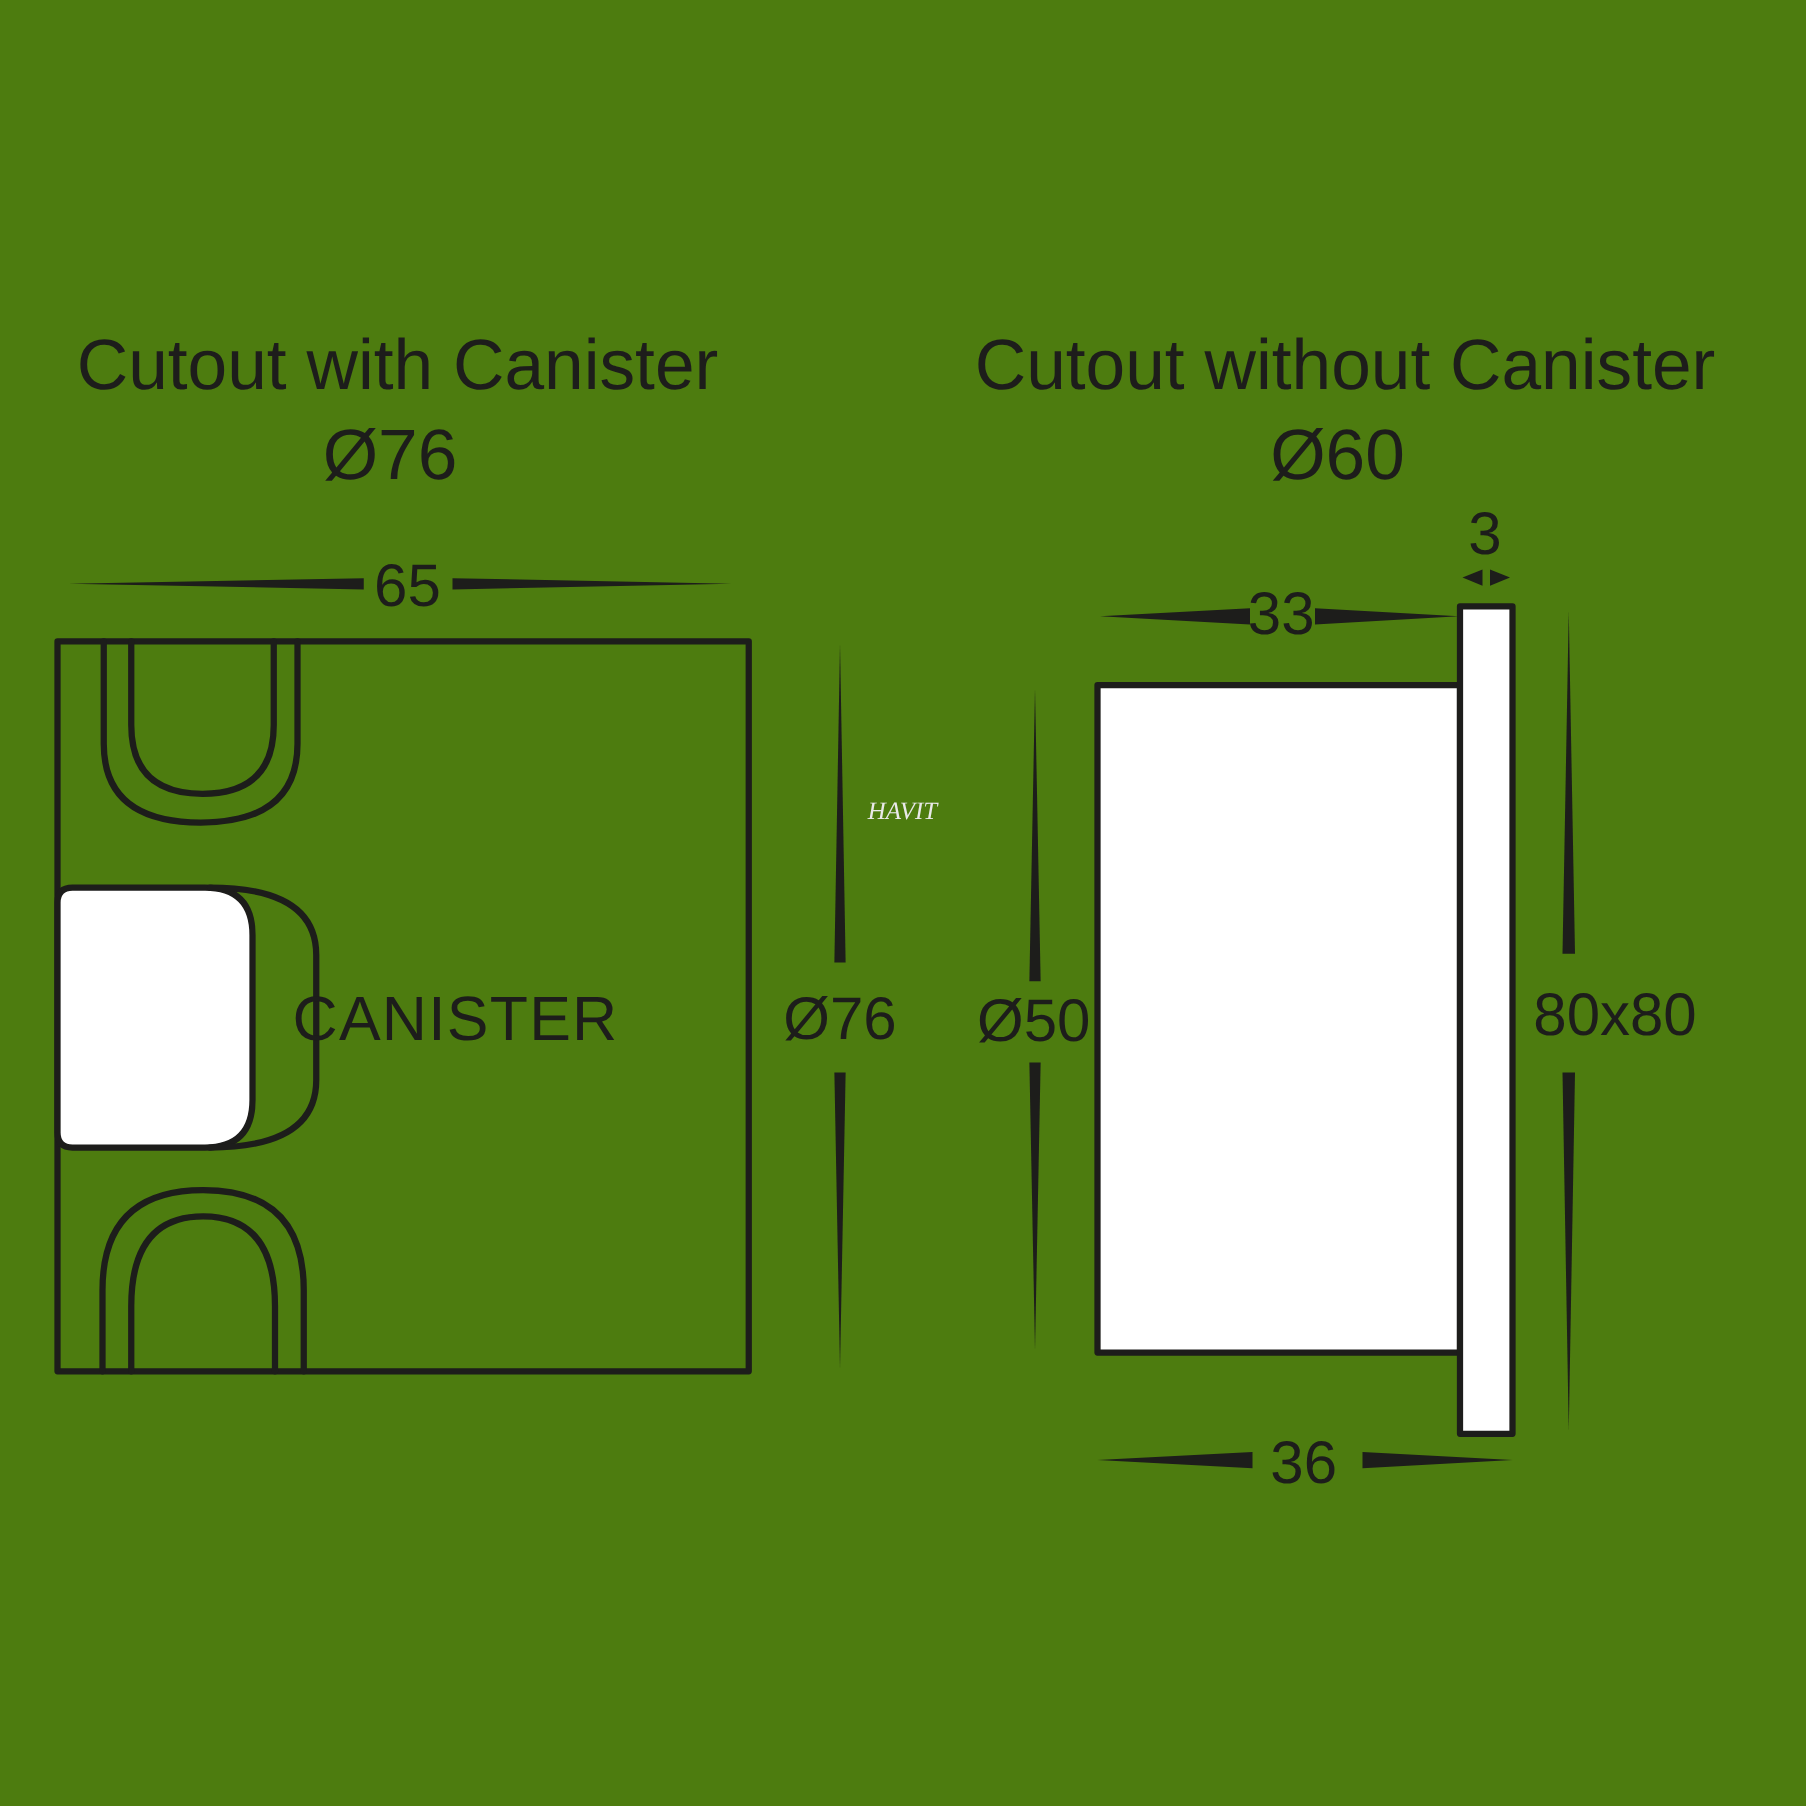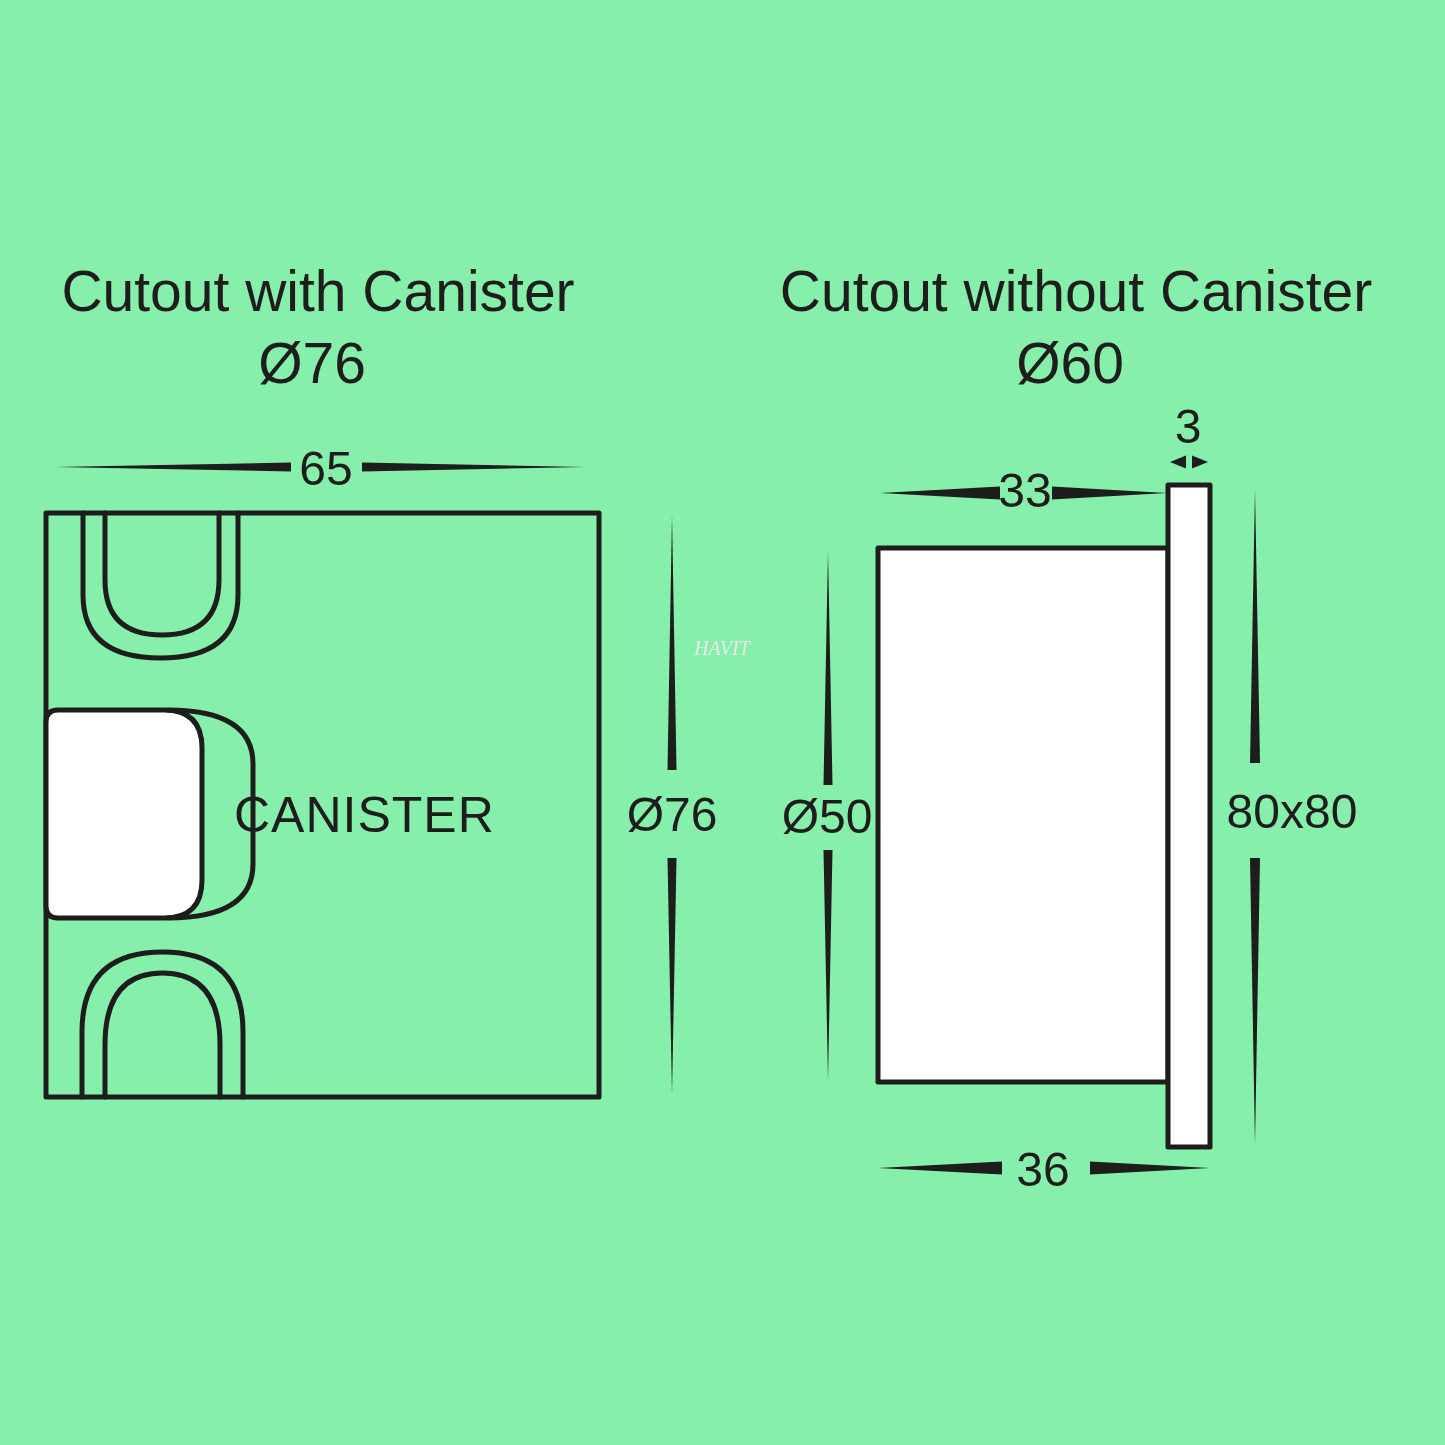--- a/index.html
+++ b/index.html
@@ -8,21 +8,21 @@
     background: #ffffff;
     width: 1445px;
     height: 1445px;
     overflow: hidden;
     font-family: "Liberation Sans", sans-serif;
   }
   .canvas {
     position: relative;
     width: 1445px;
     height: 1445px;
-    background: #86efac;
+    background: #4d7c0f;
   }
   svg { position: absolute; left: 0; top: 0; }
   .outline {
     fill: none;
     stroke: #1d1d1b;
     stroke-width: 5;
     stroke-linejoin: round;
     stroke-linecap: round;
   }
   .outline-filled {

